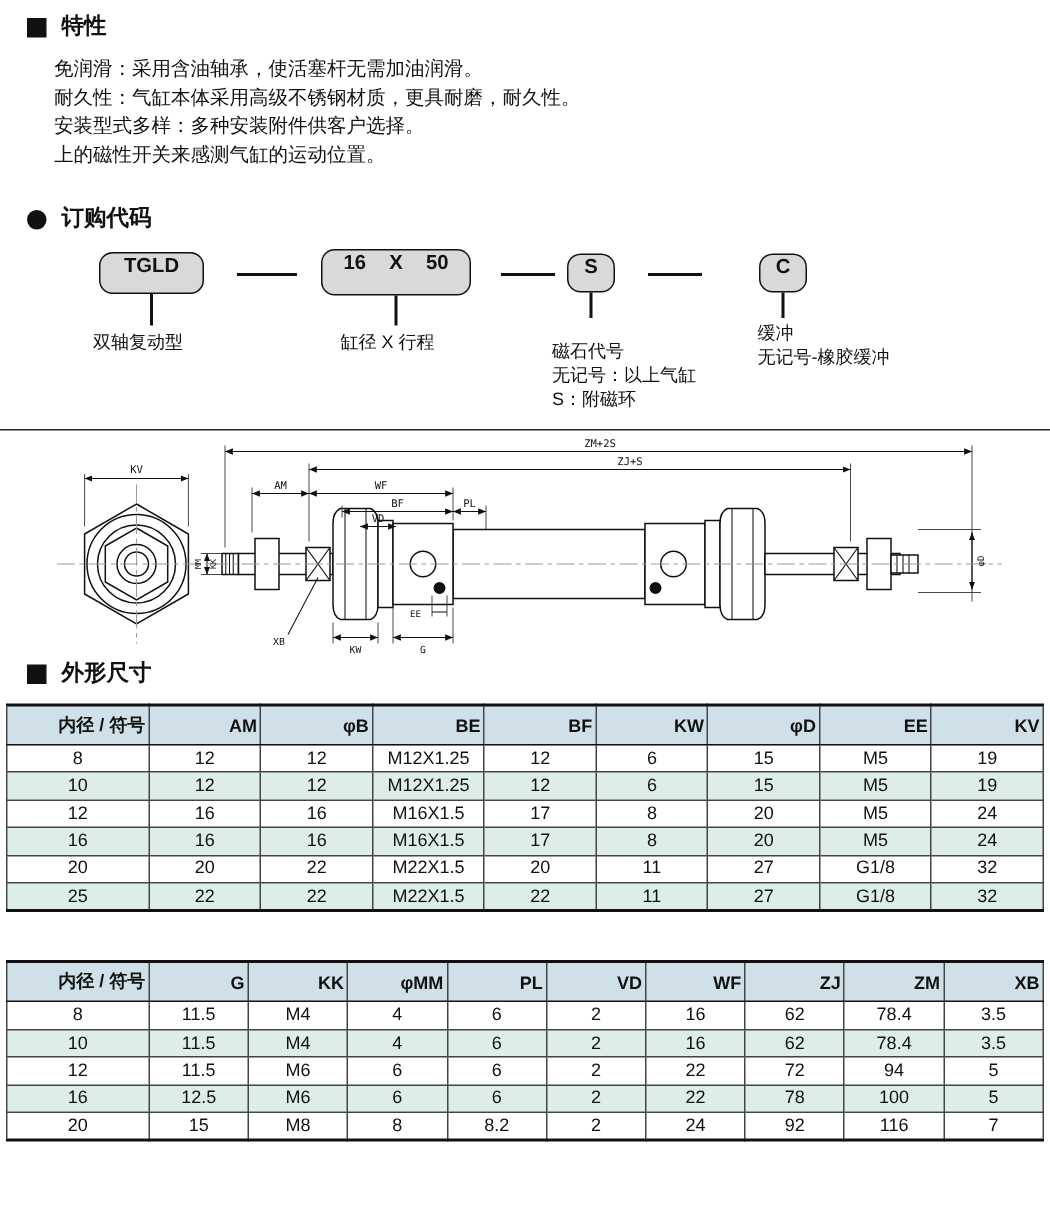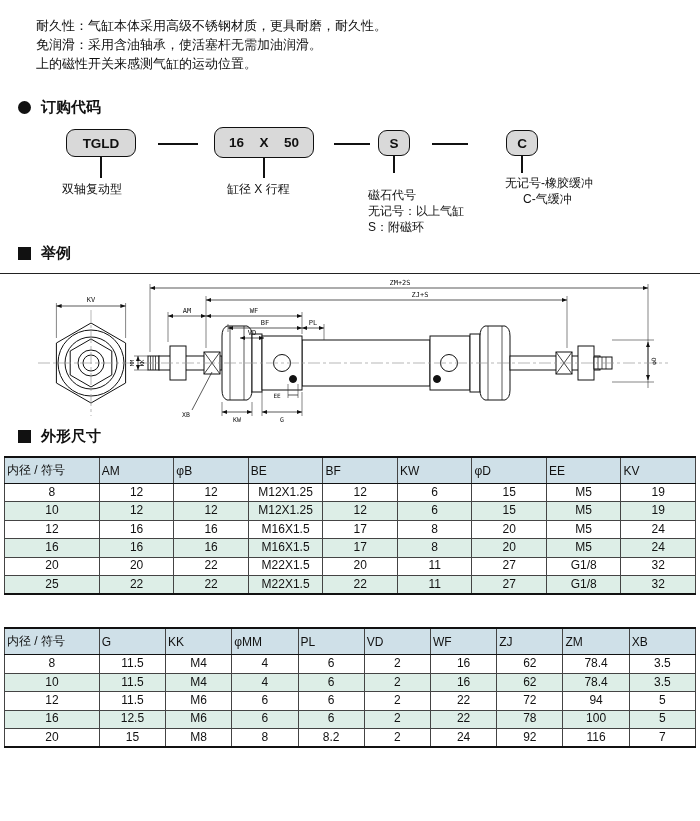--- a/index.html
+++ b/index.html
@@ -8,55 +8,60 @@
     font-family:"Liberation Sans","DejaVu Sans",sans-serif;
     font-size:13px;position:relative;overflow:hidden;
   }
   .page{padding-top:8px;}
   .sec-head{display:flex;align-items:center;gap:10px;margin-left:18px;font-size:15px;font-weight:bold;line-height:20px;}
   .bullet-sq{width:13px;height:13px;background:#111;flex:0 0 auto;}
   .bullet-ci{width:13px;height:13px;background:#111;border-radius:50%;flex:0 0 auto;}
   .features-text{margin:8px 0 0 36px;line-height:19px;font-size:13px;}
   .order-diagram{position:relative;height:116px;margin-top:4px;}
   .code-box{
-    position:absolute;display:flex;align-items:center;justify-content:center;
+    position:absolute;display:flex;align-items:flex-start;justify-content:center;
     background:var(--box-bg,#d9d9d9);border:1.6px solid #111;border-radius:9px;
     font-size:13.5px;font-weight:bold;box-sizing:border-box;
   }
   .code-box.size{justify-content:space-between;padding:0 14px;}
   .dash{position:absolute;height:2px;background:#111;top:22px;}
   .leader{position:absolute;width:1.5px;background:#111;}
   .code-label{position:absolute;font-size:12px;line-height:16px;white-space:nowrap;}
   .indent1{padding-left:18px;}
   .example-text{margin:4px 0 0 35px;font-size:12.5px;line-height:19px;}
   hr.rule{border:none;border-top:1.5px solid #222;margin:10px 0 0 0;}
   svg.dwg{display:block;margin-top:2px;}
   svg.dwg text{font-family:"DejaVu Sans Mono","Liberation Mono",monospace;fill:#111;}
   .dims-table{
     width:692px;margin:10px 0 0 4px;border-collapse:collapse;
     border-top:2.2px solid #111;border-bottom:2.2px solid #111;
     font-size:12px;table-layout:fixed;
   }
   .dims-table th{
     background:var(--header-bg,#cfe0e8);border:1px solid #444;border-bottom:1.6px solid #111;
-    padding:4px 2px;font-weight:normal;font-size:12px;text-align:left;
+    padding:4px 2px;font-weight:bold;font-size:12px;text-align:right;
   }
   .dims-table td{border:1px solid #444;padding:1.8px 2px;text-align:center;line-height:1.15;}
   .dims-table tr.alt td{background:var(--alt-row-bg,#ddeee7);text-align:center;}
   .dims-table th.first{width:13%;}
   .t2{margin-top:32px;}
 </style>
 </head>
 <body>
 
 <div class="page">
 
+  <div class="sec-head">
+    <span class="bullet-sq"></span>
+    <span>特性</span>
+  </div>
   <div class="features-text">
+    <div>免润滑：采用含油轴承，使活塞杆无需加油润滑。</div>
     <div>耐久性：气缸本体采用高级不锈钢材质，更具耐磨，耐久性。</div>
-    <div>免润滑：采用含油轴承，使活塞杆无需加油润滑。</div>
+    <div>安装型式多样：多种安装附件供客户选择。</div>
     <div>上的磁性开关来感测气缸的运动位置。</div>
   </div>
 
   <div class="sec-head" style="margin-top:24px">
     <span class="bullet-ci"></span>
     <span>订购代码</span>
   </div>
 
   <div class="order-diagram">
     <div class="code-box" style="left:66px;top:8px;width:70px;height:28px">
@@ -83,29 +88,25 @@
     <div class="leader" style="left:521px;top:35px;height:17px"></div>
 
     <div class="code-label" style="left:62px;top:60px">双轴复动型</div>
     <div class="code-label" style="left:227px;top:60px">缸径 X 行程</div>
     <div class="code-label" style="left:368px;top:66px">
       <div>磁石代号</div>
       <div>无记号：以上气缸</div>
       <div>S：附磁环</div>
     </div>
     <div class="code-label" style="left:505px;top:54px">
+      <div>缓冲</div>
       <div>无记号-橡胶缓冲</div>
-      <div class="indent1">C-气缓冲</div>
-    </div>
-  </div>
-
-  <div class="sec-head" style="margin-top:6px">
-    <span class="bullet-sq"></span>
-    <span>举例</span>
-  </div>
+    </div>
+  </div>
+
   <hr class="rule">
 
   <svg class="dwg" width="700" height="148" viewBox="0 0 700 148">
     <defs>
       <marker id="ar" markerWidth="9" markerHeight="8" refX="7.5" refY="4" orient="auto-start-reverse">
         <path d="M0,1 L7.5,4 L0,7 z" fill="#111"></path>
       </marker>
     </defs>
     <g stroke="#111" stroke-width="1" fill="none">
 

